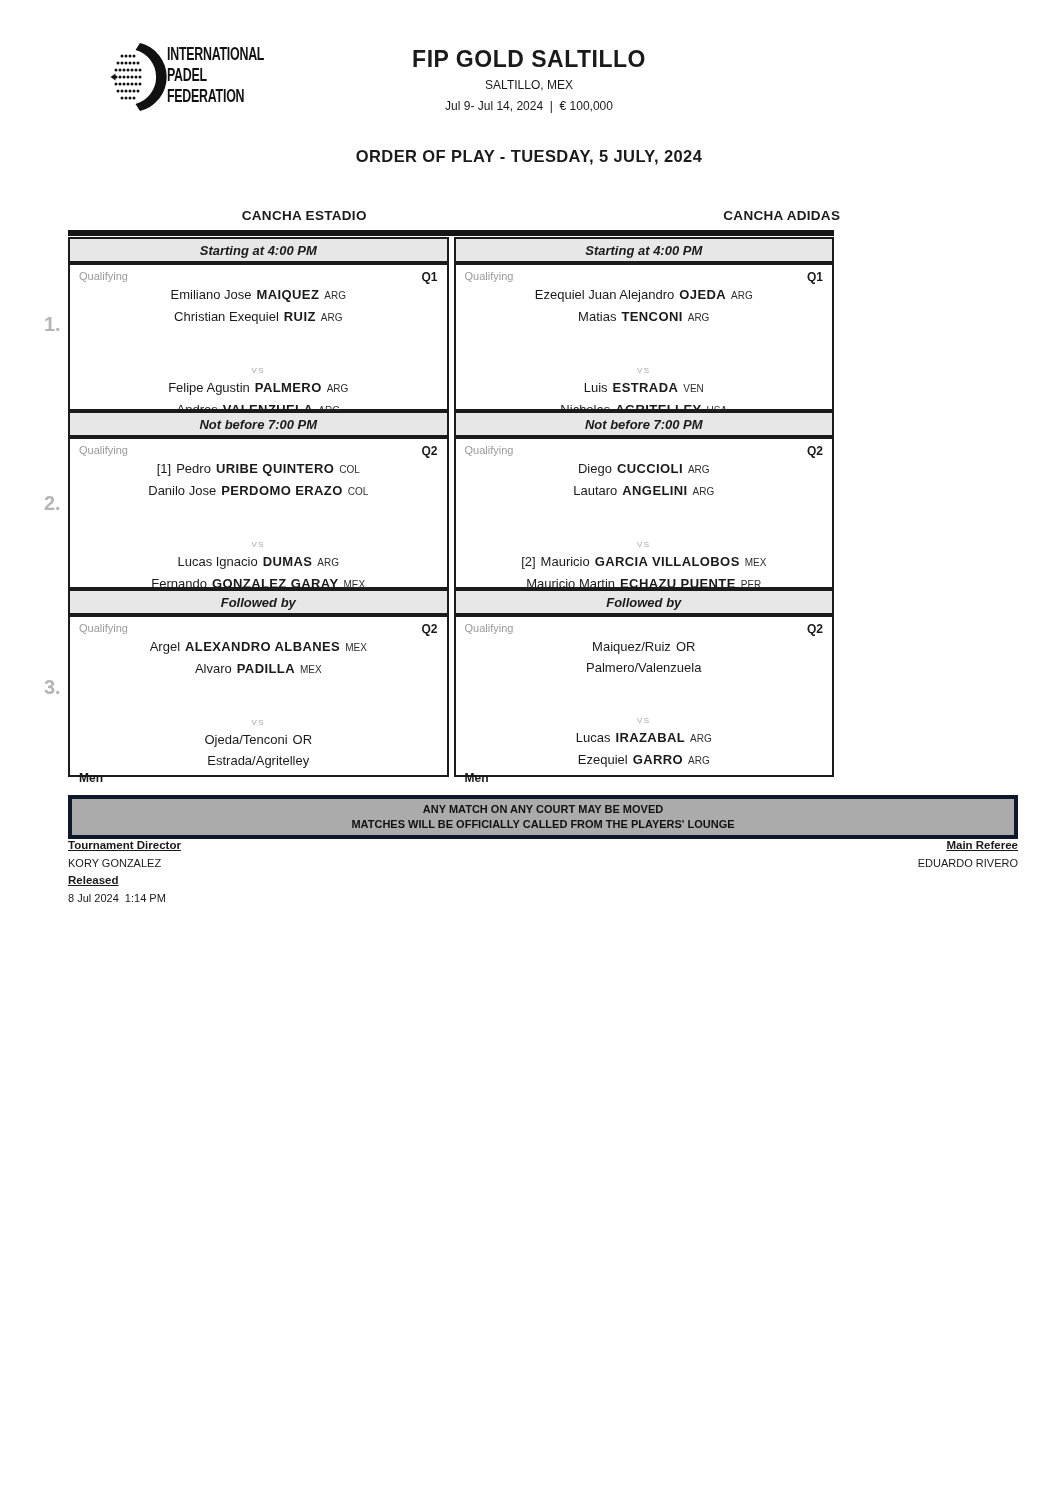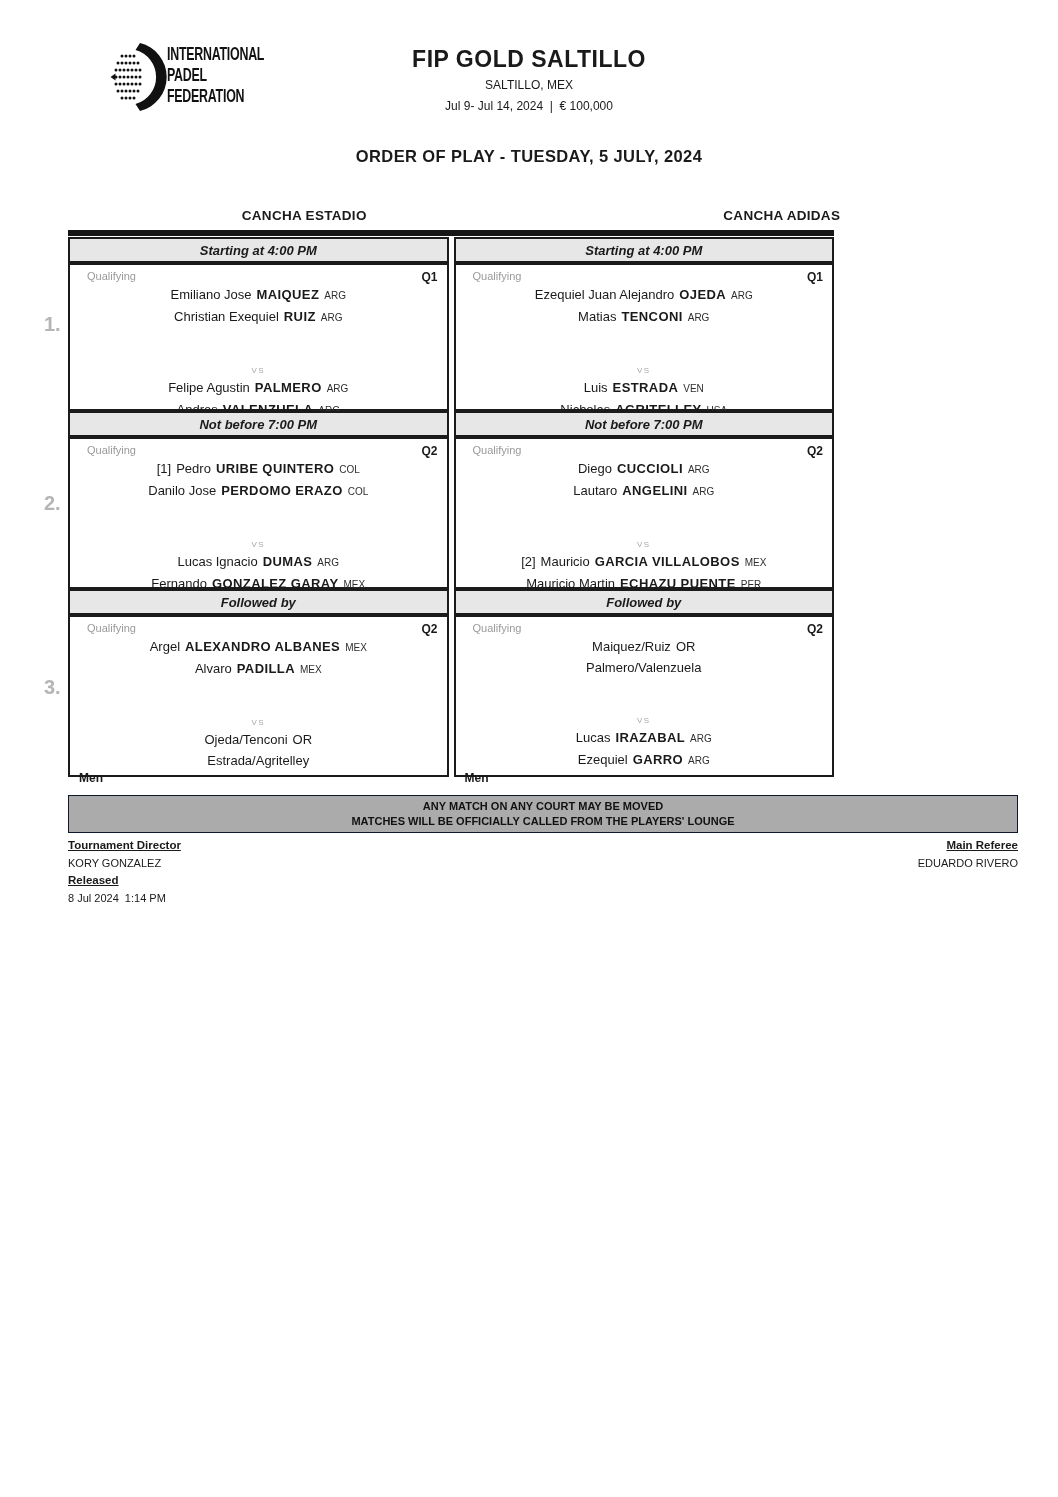--- a/index.html
+++ b/index.html
@@ -19,38 +19,38 @@
   .court{flex:1;text-align:center;font-weight:bold;font-size:13.5px;letter-spacing:.3px;}
 
   .grid{position:absolute;left:68px;top:230px;width:766px;}
   .topbar{height:6px;background:#161616;}
   .cols{display:flex;gap:5px;margin-top:1px;}
   .col{flex:1;display:flex;flex-direction:column;}
   .thead{border:2px solid #1b1b1b;background:#e7e7e7;height:26px;display:flex;align-items:center;justify-content:center;font-size:13px;font-weight:bold;font-style:italic;}
   .cell{border:2px solid #1b1b1b;background:#fff;display:flex;flex-direction:column;padding:5px 9px 7px;}
   .h1{height:148px}.h2{height:152px}.h3{height:162px}
   .meta{display:flex;justify-content:space-between;align-items:flex-start;}
-  .qual{color:#9a9a9a;font-size:11px;margin-left:8px;}
+  .qual{color:#9a9a9a;font-size:11px;}
   .rnd{font-size:12px;font-weight:bold;}
   .names{flex:1;display:flex;flex-direction:column;justify-content:center;align-items:center;}
   .pline{line-height:21px;font-size:13px;white-space:nowrap;}
   .pline .seg{margin:0 2.5px;}
   .seg:empty{display:none;}
   .seg.last{font-weight:bold;letter-spacing:.4px;}
   .seg.country{font-size:10px;color:#2e2e2e;}
   .seg.or{font-weight:normal;}
   .vs{font-size:8px;color:#a8a8a8;letter-spacing:1.5px;line-height:13px;margin-top:36px;}
   .gender{text-align:left;font-weight:bold;font-size:12px;}
 
   .rownum{position:absolute;font-size:20px;font-weight:bold;color:#b5b5b5;}
   #rn0{left:44px;top:313px}
   #rn1{left:44px;top:492px}
   #rn2{left:44px;top:676px}
 
-  .notice{position:absolute;left:68px;top:795px;width:950px;border:1px solid #0f172a;background:#ababab;text-align:center;font-weight:bold;font-size:11px;line-height:15px;padding:3px 12px;color:#111;}
+  .notice{position:absolute;left:68px;top:795px;width:950px;border:4px solid #0f172a;background:#ababab;text-align:center;font-weight:bold;font-size:11px;line-height:15px;padding:3px 12px;color:#111;}
 
   .flabel{position:absolute;font-weight:bold;text-decoration:underline;font-size:11.5px;}
   .fval{position:absolute;font-size:11px;}
   #td-label{left:68px;top:839px}
   #td-val{left:68px;top:857px}
   #mr-label{right:40px;top:839px;text-align:right;}
   #mr-val{right:40px;top:857px;text-align:right;}
   #rel-label{left:68px;top:874px}
   #rel-val{left:68px;top:892px}
 </style>

